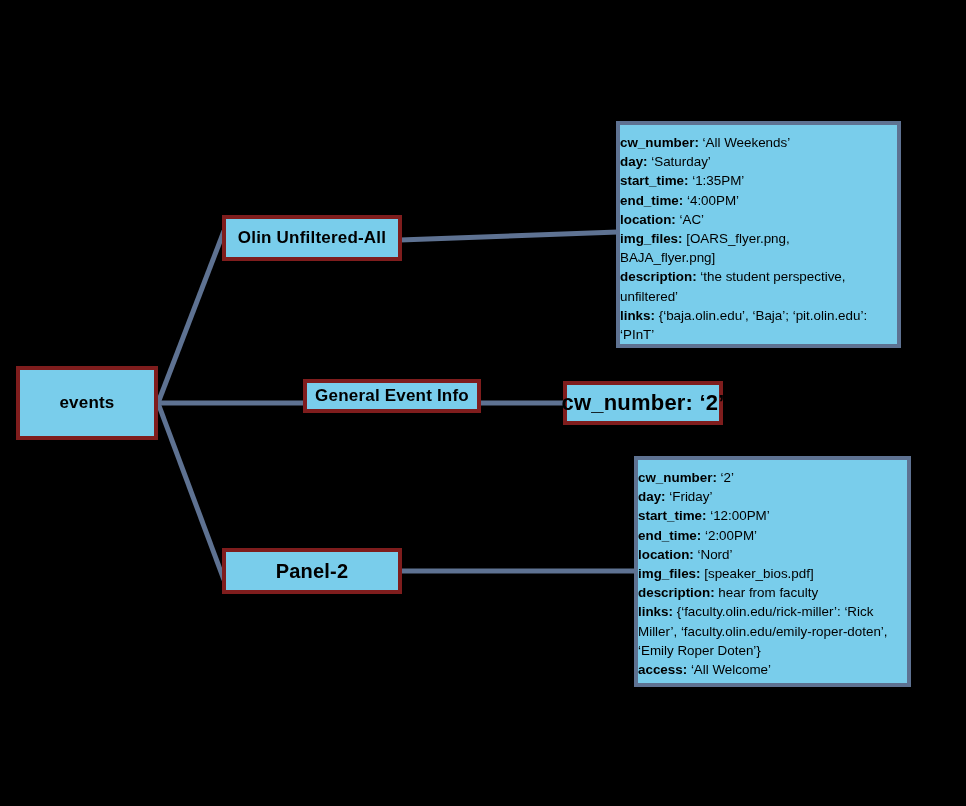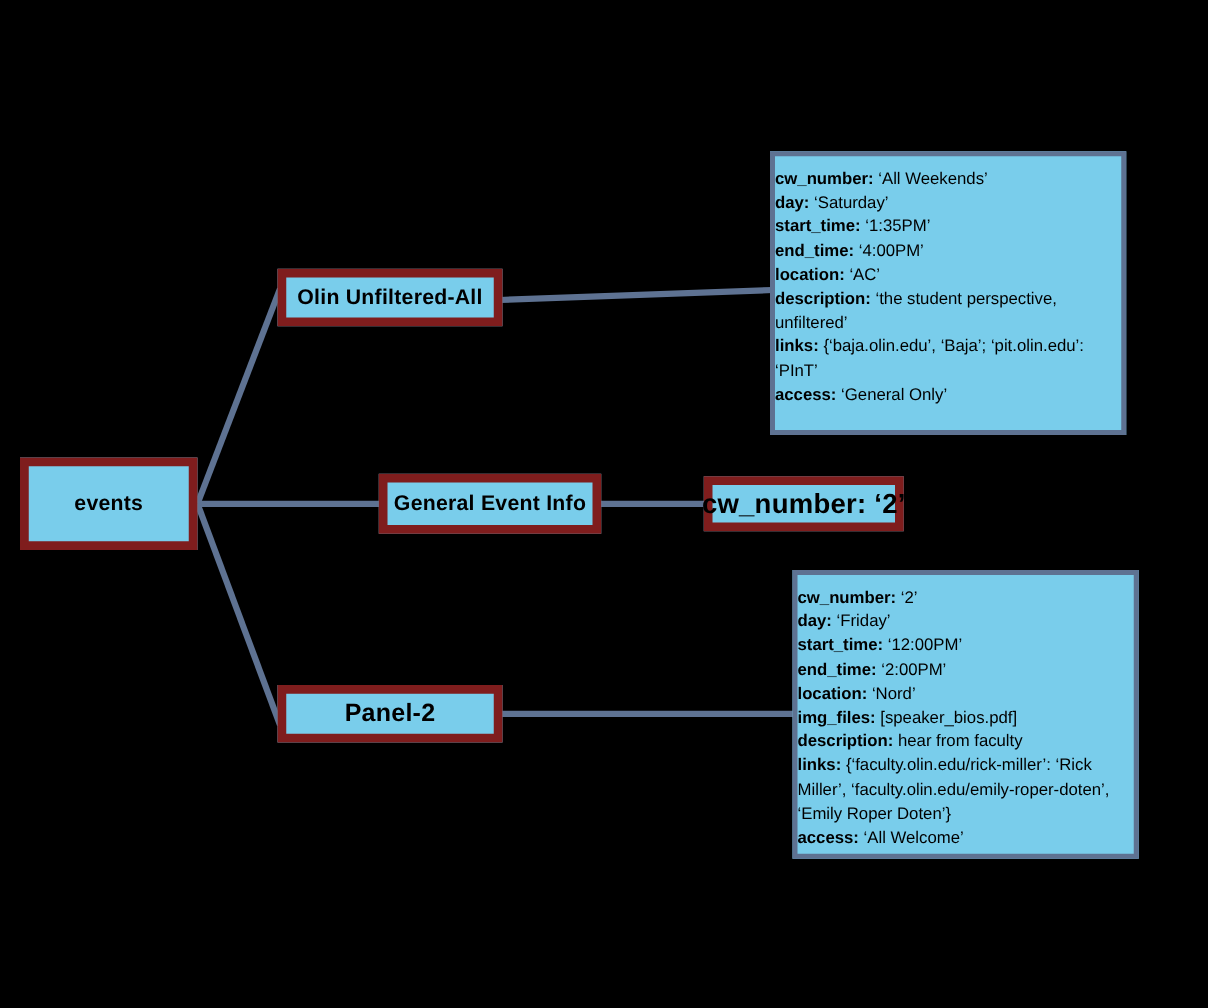--- a/index.html
+++ b/index.html
@@ -22,34 +22,34 @@
     left: 0;
     top: 0;
     width: 966px;
     height: 806px;
     pointer-events: none;
   }
   .node {
     position: absolute;
     box-sizing: border-box;
     background: #79CDEB;
-    border: 7px solid #7f1d1d;
+    border: 4px solid #7f1d1d;
     display: flex;
     align-items: center;
     justify-content: center;
     color: #000000;
     font-weight: bold;
     letter-spacing: 0.2px;
   }
   .node-label {
     white-space: nowrap;
   }
   #node-events { left: 16px;  top: 366px; width: 142px; height: 74px; font-size: 17px; }
   #node-olin   { left: 222px; top: 215px; width: 180px; height: 46px; font-size: 17px; }
-  #node-gei    { left: 303px; top: 379px; width: 178px; height: 48px; font-size: 17px; }
+  #node-gei    { left: 303px; top: 379px; width: 178px; height: 34px; font-size: 17px; }
   #node-panel  { left: 222px; top: 548px; width: 180px; height: 46px; font-size: 20px; }
   #node-cw     { left: 563px; top: 381px; width: 160px; height: 44px; font-size: 22px; }
 
   .detail-box {
     position: absolute;
     box-sizing: border-box;
     background: #79CDEB;
     border: 4px solid #5E7292;
     color: #000000;
     font-size: 13.4px;
@@ -103,20 +103,21 @@
   <div class="node" id="node-cw">
     <span class="node-label">cw_number: ‘2’</span>
   </div>
 
   <div class="detail-box" id="detail-top">
       <div class="detail-row"><span class="k">cw_number:</span><span class="v"> ‘All Weekends’</span></div>
       <div class="detail-row"><span class="k">day:</span><span class="v"> ‘Saturday’</span></div>
       <div class="detail-row"><span class="k">start_time:</span><span class="v"> ‘1:35PM’</span></div>
       <div class="detail-row"><span class="k">end_time:</span><span class="v"> ‘4:00PM’</span></div>
       <div class="detail-row"><span class="k">location:</span><span class="v"> ‘AC’</span></div>
+      <div class="detail-row"><span class="k">img_files:</span><span class="v"> [OARS_flyer.png, BAJA_flyer.png]</span></div>
       <div class="detail-row"><span class="k">description:</span><span class="v"> ‘the student perspective, unfiltered’</span></div>
       <div class="detail-row"><span class="k">links:</span><span class="v"> {‘baja.olin.edu’, ‘Baja’; ‘pit.olin.edu’: ‘PInT’</span></div>
       <div class="detail-row"><span class="k">access:</span><span class="v"> ‘General Only’</span></div>
     </div>
 
   <div class="detail-box" id="detail-bottom">
       <div class="detail-row"><span class="k">cw_number:</span><span class="v"> ‘2’</span></div>
       <div class="detail-row"><span class="k">day:</span><span class="v"> ‘Friday’</span></div>
       <div class="detail-row"><span class="k">start_time:</span><span class="v"> ‘12:00PM’</span></div>
       <div class="detail-row"><span class="k">end_time:</span><span class="v"> ‘2:00PM’</span></div>

